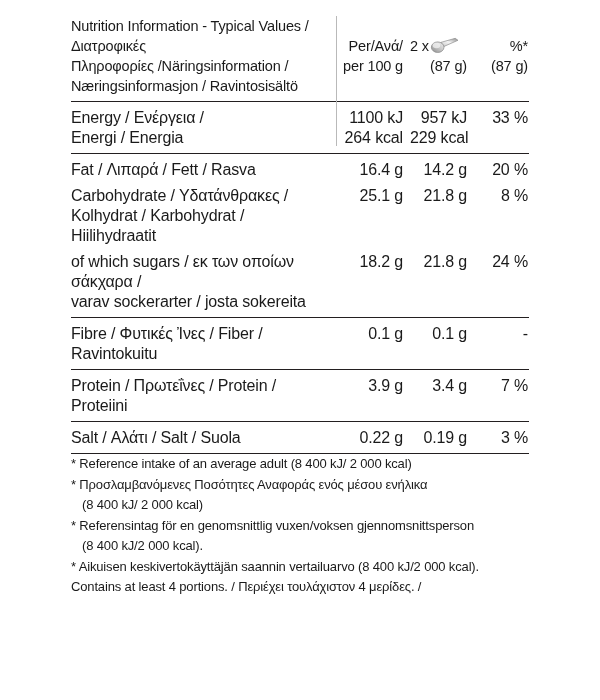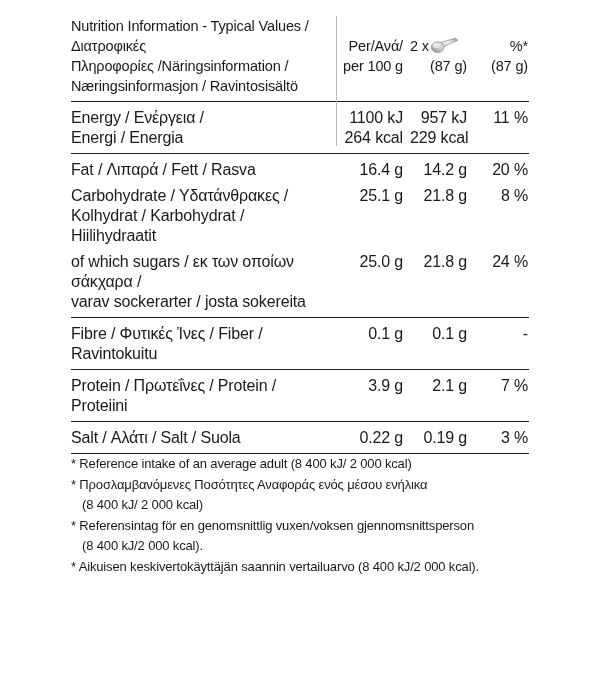--- a/index.html
+++ b/index.html
@@ -152,21 +152,21 @@
           </td>
           <td class="num pad-top pad-bot">
             <span class="hdr-line">1100 kJ</span>
             <span class="hdr-line">264 kcal</span>
           </td>
           <td class="num pad-top pad-bot">
             <span class="hdr-line">957 kJ</span>
             <span class="hdr-line">229 kcal</span>
           </td>
           <td class="ri pad-top pad-bot">
-            <span class="hdr-line">11 %</span>
+            <span class="hdr-line">33 %</span>
             <span class="hdr-line"></span>
           </td>
         </tr>
         <tr>
           <td class="label pad-top">
             <span class="hdr-line">Fat / Λιπαρά / Fett / Rasva</span>
           </td>
           <td class="num pad-top">
             <span class="hdr-line">16.4 g</span>
           </td>
@@ -191,21 +191,21 @@
           <td class="ri pad-top">
             <span class="hdr-line">8 %</span>
           </td>
         </tr>
         <tr class="grp">
           <td class="label pad-top pad-bot">
             <span class="hdr-line">of which sugars / εκ των οποίων σάκχαρα /</span>
             <span class="hdr-line">varav sockerarter / josta sokereita</span>
           </td>
           <td class="num pad-top pad-bot">
-            <span class="hdr-line">25.0 g</span>
+            <span class="hdr-line">18.2 g</span>
           </td>
           <td class="num pad-top pad-bot">
             <span class="hdr-line">21.8 g</span>
           </td>
           <td class="ri pad-top pad-bot">
             <span class="hdr-line">24 %</span>
           </td>
         </tr>
         <tr class="grp">
           <td class="label pad-top pad-bot">
@@ -222,21 +222,21 @@
           </td>
         </tr>
         <tr class="grp">
           <td class="label pad-top pad-bot">
             <span class="hdr-line">Protein / Πρωτεΐνες / Protein / Proteiini</span>
           </td>
           <td class="num pad-top pad-bot">
             <span class="hdr-line">3.9 g</span>
           </td>
           <td class="num pad-top pad-bot">
-            <span class="hdr-line">2.1 g</span>
+            <span class="hdr-line">3.4 g</span>
           </td>
           <td class="ri pad-top pad-bot">
             <span class="hdr-line">7 %</span>
           </td>
         </tr>
         <tr class="grp">
           <td class="label pad-top pad-bot">
             <span class="hdr-line">Salt / Αλάτι / Salt / Suola</span>
           </td>
           <td class="num pad-top pad-bot">
@@ -254,14 +254,15 @@
 
   <div id="vrule" style="height: 130px;"></div>
 
   <div id="notes">
       <div class="n">* Reference intake of an average adult (8 400 kJ/ 2 000 kcal)</div>
       <div class="n">* Προσλαμβανόμενες Ποσότητες Αναφοράς ενός μέσου ενήλικα</div>
       <div class="n indent">(8 400 kJ/ 2 000 kcal)</div>
       <div class="n">* Referensintag för en genomsnittlig vuxen/voksen gjennomsnittsperson</div>
       <div class="n indent">(8 400 kJ/2 000 kcal).</div>
       <div class="n">* Aikuisen keskivertokäyttäjän saannin vertailuarvo (8 400 kJ/2 000 kcal).</div>
+      <div class="n">Contains at least 4 portions. / Περιέχει τουλάχιστον 4 μερίδες. /</div>
     </div>
 </div>
 
 </body></html>

